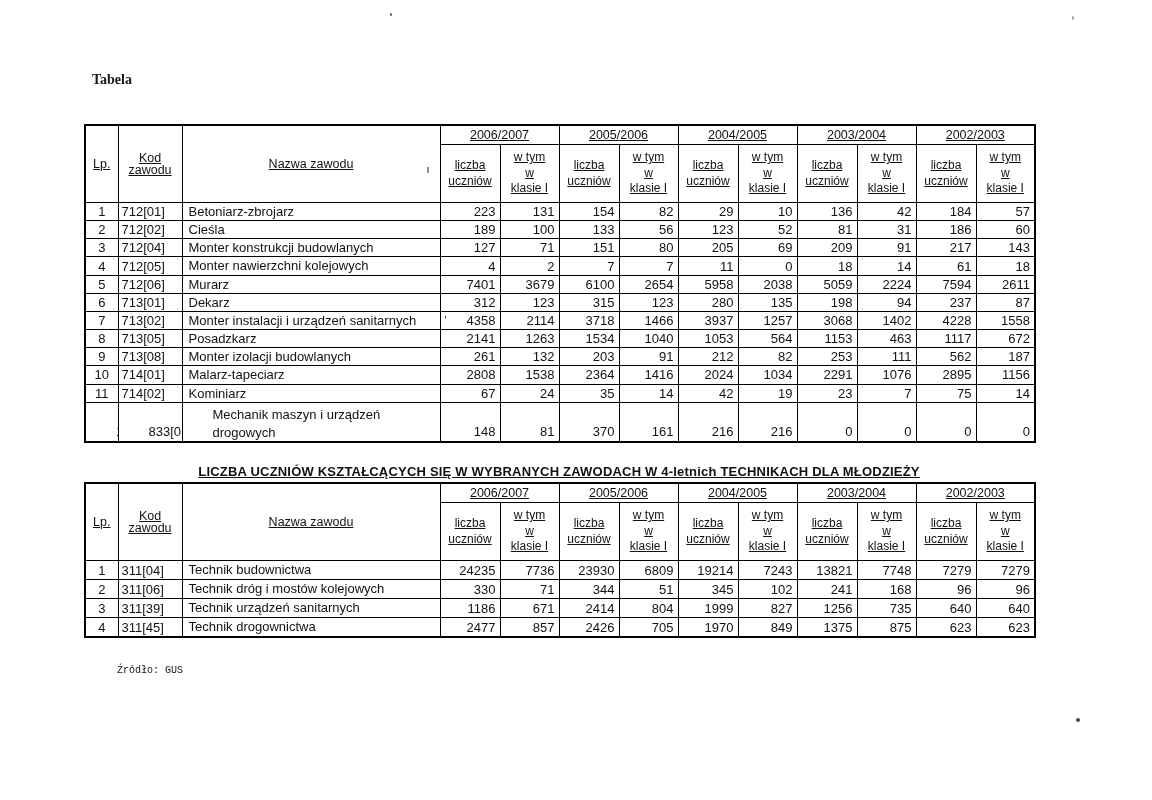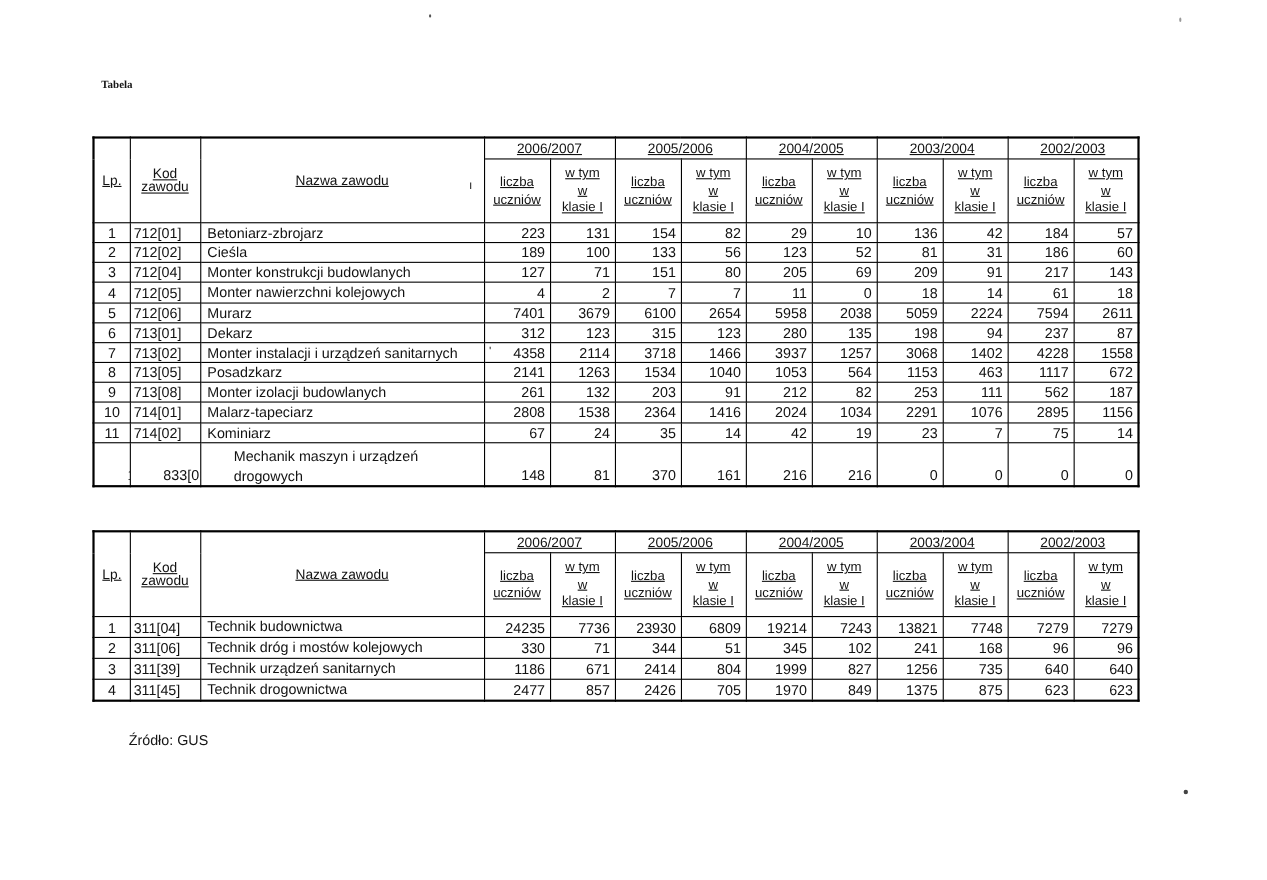--- a/index.html
+++ b/index.html
@@ -4,21 +4,21 @@
 <style>
   html,body { margin:0; padding:0; background:#e8e8e8; }
   .page {
     position:relative; width:1152px; height:800px; margin:0 auto;
     background:#ffffff; color:#121212;
     font-family:"Liberation Sans", sans-serif;
     overflow:hidden;
   }
   .tabela-label {
     position:absolute; left:92px; top:72px;
-    font-family:"Liberation Serif", serif; font-weight:bold; font-size:10px;
+    font-family:"Liberation Serif", serif; font-weight:bold; font-size:14px;
     color:#151515;
   }
   .tbl-title {
     position:absolute; left:84px; width:950px; text-align:center;
     font-weight:bold; font-size:13px; letter-spacing:0.2px;
     text-decoration:underline; color:#111;
     white-space:nowrap;
   }
   .title-1 { top:106px; }
   .title-2 { top:464px; }
@@ -41,21 +41,21 @@
   td.kod  { text-align:left; font-size:12.8px;margin-top:37px; }
   td.nazwa{ text-align:left; padding-left:6px; font-size:12.6px; white-space:pre-line; line-height:1.32; }
   td.num  { text-align:right; padding-right:4px; position:relative; }
   .vstray { position:absolute; left:4px; top:2px; font-size:11px; color:#222; }
   tr.tall td { height:36px; vertical-align:bottom;padding-left:30px; }
   tr.tall td.lp, tr.tall td.kod { padding-bottom:2px; }
   tr.tall td.num { padding-bottom:2px; }
 
   .source {
     position:absolute; left:117px; top:665px;
-    font-family:Liberation Sans, sans-serif; font-size:13px; color:#151515;
+    font-family:Liberation Mono, monospace; font-size:10px; color:#151515;
   }
   .speck { position:absolute; background:#555; border-radius:50%; }
   .speck-a { left:390px; top:13px; width:2px; height:3px; }
   .speck-b { left:1072px; top:16px; width:2px; height:4px; background:#999; }
   .speck-c { left:1076px; top:718px; width:4px; height:4px; background:#444; }
 </style>
 </head>
 <body>
 
 <div class="page">
@@ -301,20 +301,21 @@
             <td class="num"><span class="val">216</span></td>
             <td class="num"><span class="val">0</span></td>
             <td class="num"><span class="val">0</span></td>
             <td class="num"><span class="val">0</span></td>
             <td class="num"><span class="val">0</span></td>
           </tr>
         </tbody>
       </table>
     </div>
 
+  <div class="tbl-title title-2">LICZBA UCZNIÓW KSZTAŁCĄCYCH SIĘ W WYBRANYCH ZAWODACH W 4-letnich TECHNIKACH DLA MŁODZIEŻY</div>
   <div class="tblwrap wrap-2" id="tblhost-1">
       <table class="grid grid-t2">
         <colgroup>
           <col style="width: 33px;">
           <col style="width: 64px;">
           <col style="width: 258px;">
           <col style="width: 60px;">
           <col style="width: 59px;">
           <col style="width: 60px;">
           <col style="width: 59px;">

